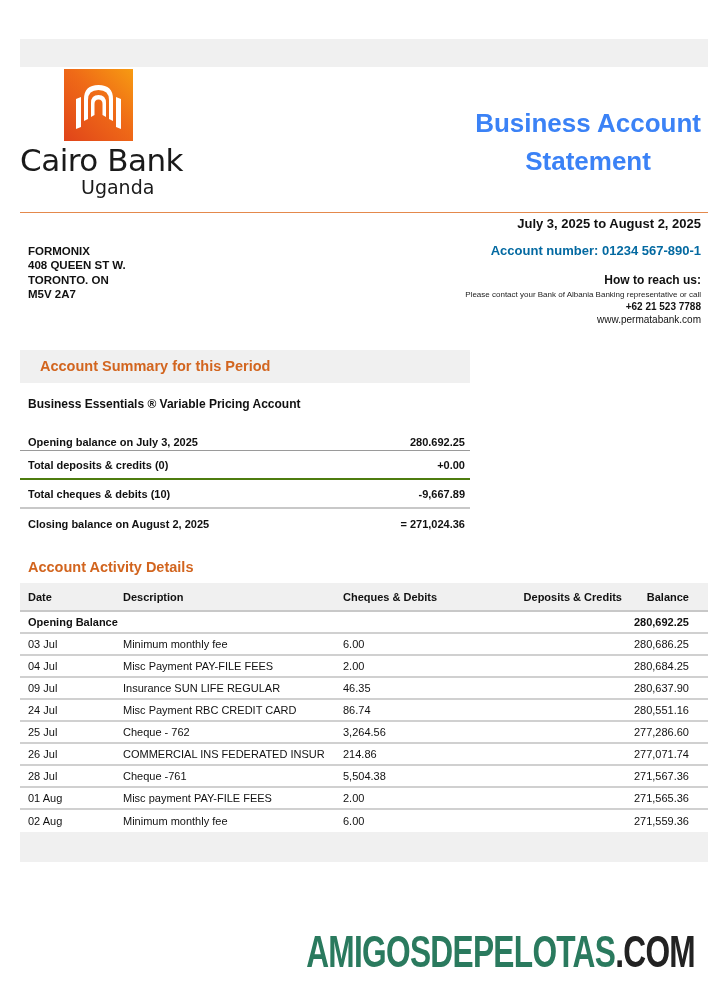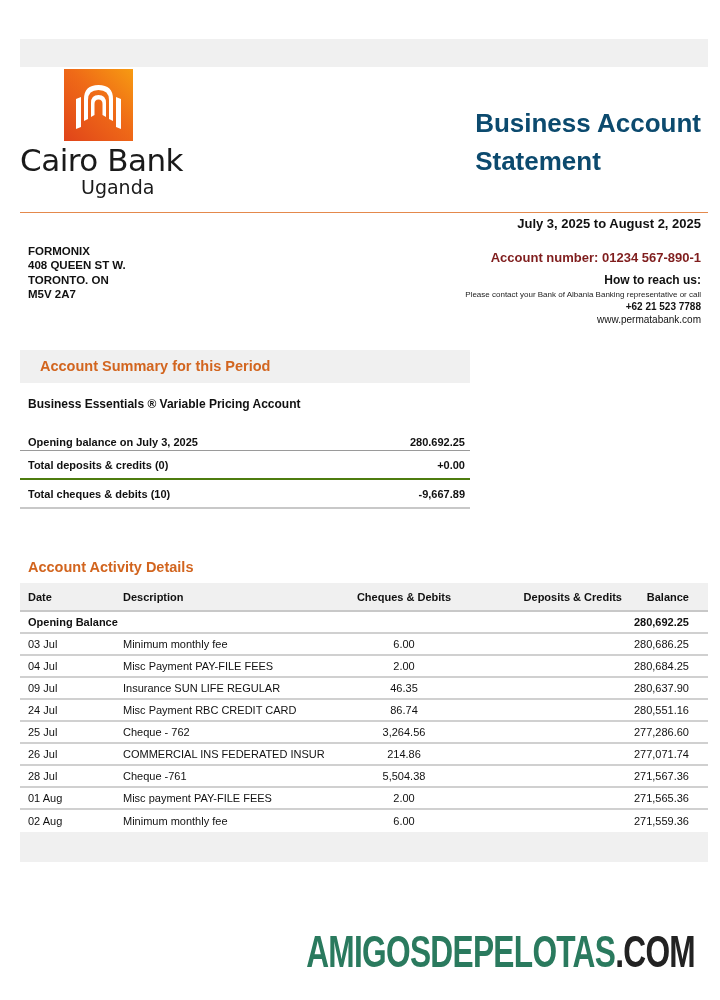--- a/index.html
+++ b/index.html
@@ -10,27 +10,27 @@
 
     .logo { position: absolute; left: 20px; top: 68px; width: 160px; height: 140px; }
     .logo-mark { position: absolute; left: 44px; top: 1px; width: 69px; height: 72px;
       background: linear-gradient(45deg, #e0441a 0%, #ef6a17 55%, #f79b12 100%); }
     .logo-mark svg { width: 100%; height: 100%; display: block; }
     .logo-name { position: absolute; left: 0; top: 74px; width: 160px; font-family: "DejaVu Sans", sans-serif;
       font-size: 31px; letter-spacing: -0.5px; color: #1a1a1a; white-space: nowrap; line-height: 36px; }
     .logo-sub { position: absolute; left: 61px; top: 108px; font-family: "DejaVu Sans", sans-serif;
       font-size: 19px; color: #1a1a1a; line-height: 22px; }
 
-    .title { position: absolute; right: 19px; top: 104px; text-align: left; font-weight: bold;
-      font-size: 26px; line-height: 38px; color: #0c4a6e; }
+    .title { position: absolute; right: 19px; top: 104px; text-align: center; font-weight: bold;
+      font-size: 26px; line-height: 38px; color: #3b82f6; }
 
     .orange-rule { position: absolute; left: 20px; top: 212px; width: 688px; height: 1px; background: #e4894c; }
 
     .period { position: absolute; right: 19px; top: 216px; font-weight: bold; font-size: 13px; color: #111; }
-    .acctnum { position: absolute; right: 19px; top: 250px; font-weight: bold; font-size: 13px; color: #7f1d1d; }
+    .acctnum { position: absolute; right: 19px; top: 243px; font-weight: bold; font-size: 13px; color: #0369a1; }
     .reach-title { position: absolute; right: 19px; top: 273px; font-weight: bold; font-size: 12px; color: #111; }
     .reach-text { position: absolute; right: 19px; top: 290px; font-size: 8px; color: #222; }
     .reach-phone { position: absolute; right: 19px; top: 301px; font-weight: bold; font-size: 10px; color: #111; }
     .reach-url { position: absolute; right: 19px; top: 314px; font-size: 10px; color: #111; }
 
     .address { position: absolute; left: 28px; top: 244px; font-weight: bold; font-size: 11.5px; line-height: 14.3px; color: #111; }
 
     .summary-head { position: absolute; left: 20px; top: 350px; width: 450px; height: 33px; background: #f0f0f0;
       padding-left: 20px; line-height: 33px; color: #d2651f; font-weight: bold; font-size: 14.5px; }
     .product { position: absolute; left: 28px; top: 397px; font-weight: bold; font-size: 12px; color: #111; }
@@ -46,21 +46,21 @@
 
     .activity-head { position: absolute; left: 28px; top: 559px; color: #d2651f; font-weight: bold; font-size: 14.5px; }
 
     .table { position: absolute; left: 20px; top: 583px; width: 688px; }
     .thead { height: 29px; background: #f0f0f0; border-bottom: 2px solid #c8c8c8; display: flex; align-items: center;
       font-size: 11px; font-weight: bold; color: #111; }
     .trow { height: 22px; display: flex; align-items: center; border-bottom: 2px solid #d0d0d0; font-size: 11px; color: #111; }
     .trow.opening { font-weight: bold; }
     .c-date { width: 103px; padding-left: 8px; }
     .c-desc { width: 220px; }
-    .c-debit { width: 122px; text-align: center; }
+    .c-debit { width: 122px; text-align: left; }
     .c-credit { width: 157px; text-align: right; }
     .c-bal { width: 86px; text-align: right; padding-right: 19px; }
     .trow.opening .c-date { width: 581px; }
     .trow.opening .c-bal { width: 107px; }
     .table-foot { height: 30px; background: #f0f0f0; }
 
     .watermark { position: absolute; right: 25px; top: 926px; font-family: "Liberation Sans", sans-serif;
       font-weight: bold; font-size: 44px; line-height: 52px; letter-spacing: -1px; transform: scaleX(0.72);
       transform-origin: right center; white-space: nowrap; }
     .wm-main { color: #2a7a5e; }
@@ -119,20 +119,24 @@
     <span class="val">280.692.25</span>
   </div>
   <div class="sum-row r1">
     <span>Total deposits &amp; credits (0)</span>
     <span class="val">+0.00</span>
   </div>
   <div class="sum-row r2">
     <span>Total cheques &amp; debits (10)</span>
     <span class="val">-9,667.89</span>
   </div>
+  <div class="sum-row r3">
+    <span>Closing balance on August 2, 2025</span>
+    <span class="val">= 271,024.36</span>
+  </div>
 </div>
 
 <div class="activity-head">Account Activity Details</div>
 
 <div class="table">
   <div class="thead">
     <div class="c-date">Date</div>
     <div class="c-desc">Description</div>
     <div class="c-debit">Cheques &amp; Debits</div>
     <div class="c-credit">Deposits &amp; Credits</div>

